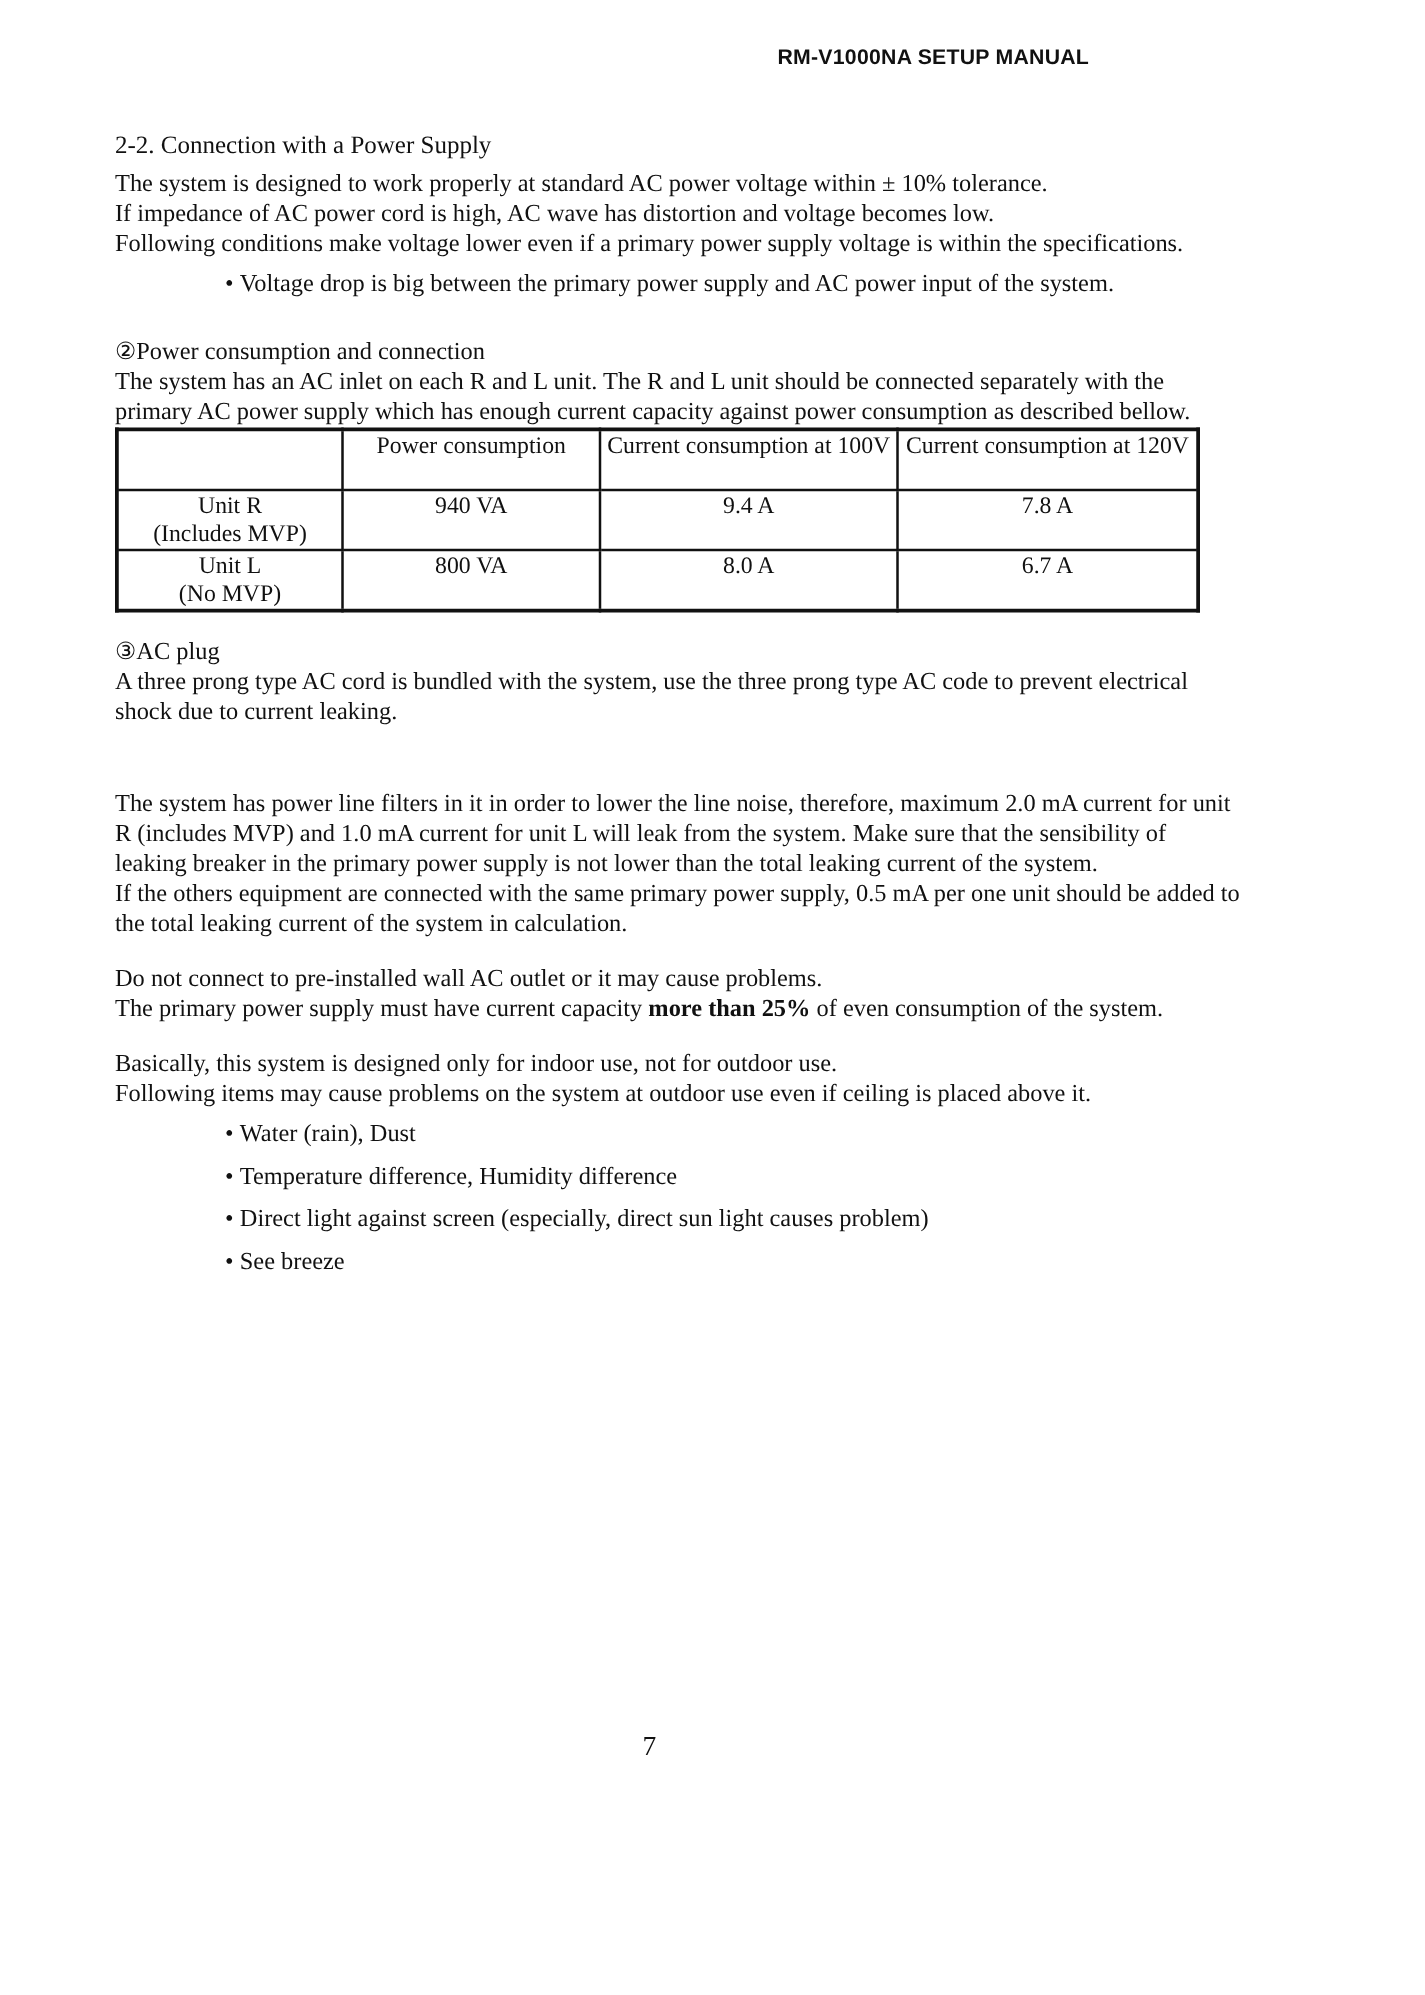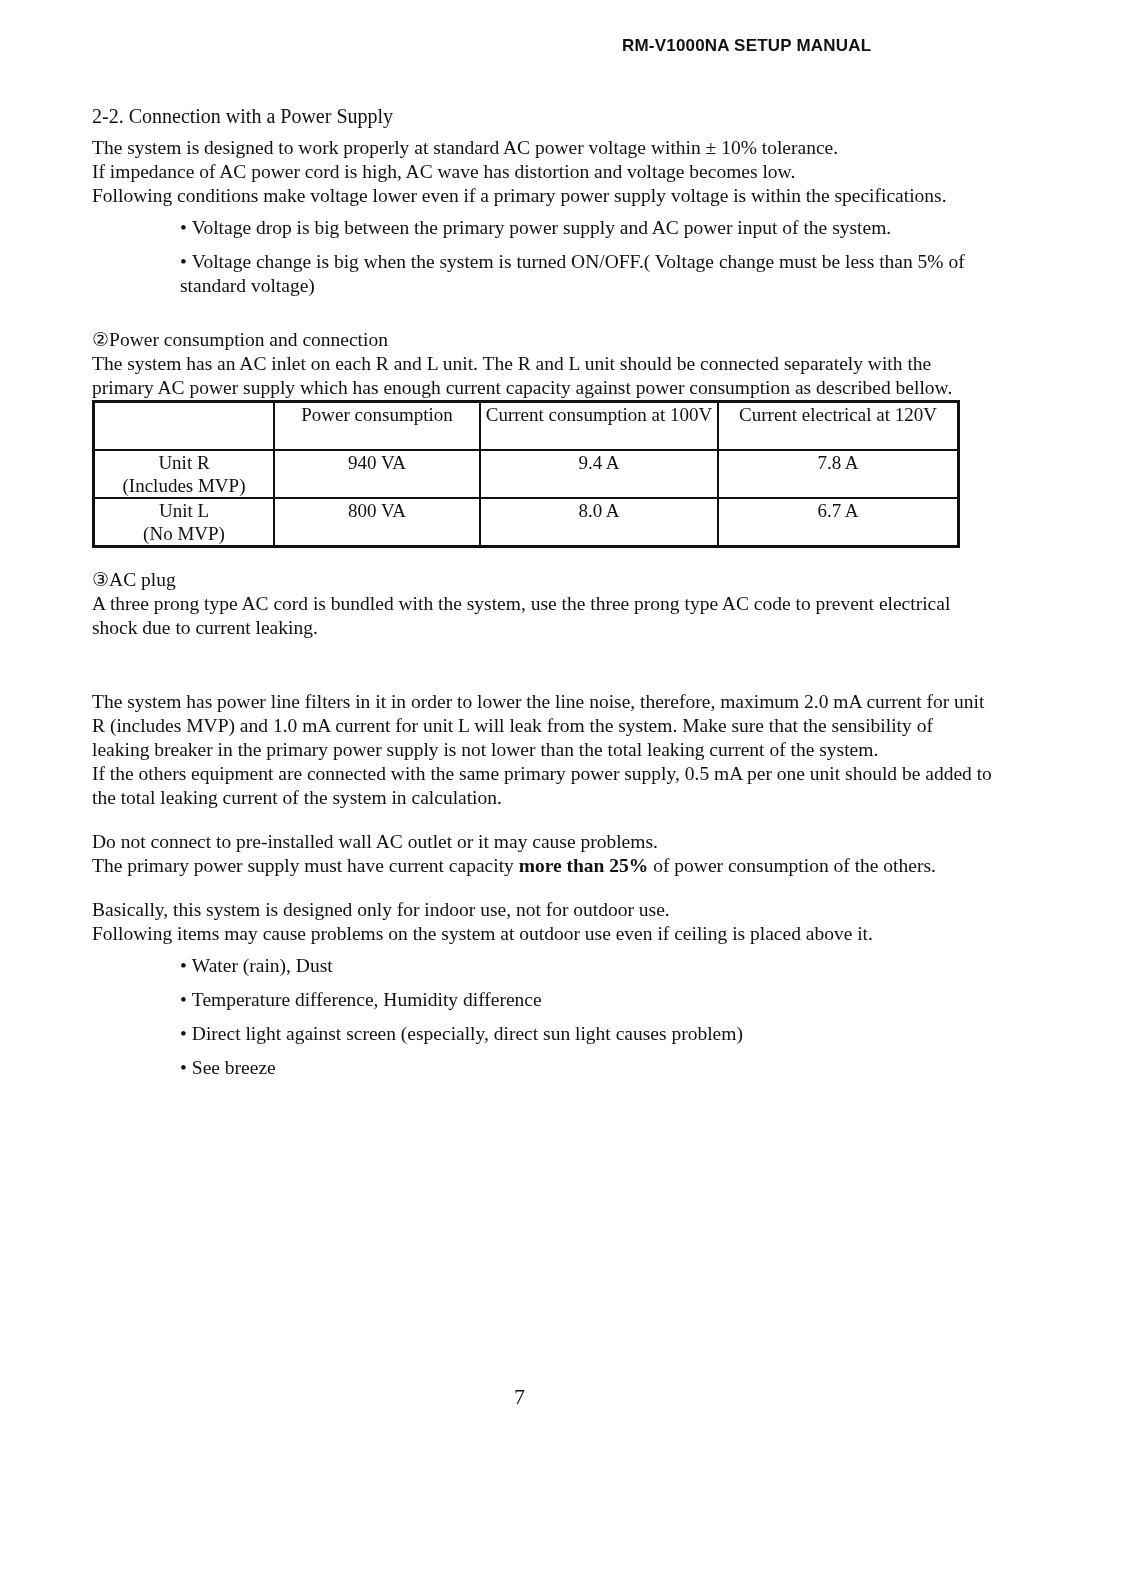--- a/index.html
+++ b/index.html
@@ -39,34 +39,33 @@
   <div class="content">
     <h2>2-2. Connection with a Power Supply</h2>
 
     <div class="gap-s"></div>
     <p>The system is designed to work properly at standard AC power voltage within ± 10% tolerance.</p>
     <p>If impedance of AC power cord is high, AC wave has distortion and voltage becomes low.</p>
     <p>Following conditions make voltage lower even if a primary power supply voltage is within the specifications.</p>
     <div class="gap-s"></div>
     <ul class="bullets">
       <li><span class="dot">•</span><span>Voltage drop is big between the primary power supply and AC power input of the system.</span></li>
-      <li><span class="dot">•</span><span>Voltage change is big when the system is turned ON/OFF.( Voltage change must be less than 5% of standard voltage)</span></li>
     </ul>
     <div class="gap-m"></div>
 
     <p class="sub"><span class="circ">②</span><span>Power consumption and connection</span></p>
     <p>The system has an AC inlet on each R and L unit. The R and L unit should be connected separately with the primary AC power supply which has enough current capacity against power consumption as described bellow.</p>
 
     <table>
       <tbody>
           <tr>
         <th class="c0"></th>
         <th class="c1">Power consumption</th>
         <th class="c2">Current consumption at 100V</th>
-        <th>Current electrical at 120V</th>
+        <th>Current consumption at 120V</th>
       </tr>
       <tr>
         <td>
               <div>Unit R</div>
               <div>(Includes MVP)</div>
             </td>
         <td>940 VA</td>
         <td>9.4 A</td>
         <td>7.8 A</td>
       </tr>
@@ -86,21 +85,21 @@
     <p class="sub"><span class="circ">③</span><span>AC plug</span></p>
     <p>A three prong type AC cord is bundled with the system, use the three prong type AC code to prevent electrical shock due to current leaking.</p>
     <div class="gap-l"></div>
     <div class="gap-s"></div>
 
     <p>The system has power line filters in it in order to lower the line noise, therefore, maximum 2.0 mA current for unit R (includes MVP) and 1.0 mA current for unit L will leak from the system. Make sure that the sensibility of leaking breaker in the primary power supply is not lower than the total leaking current of the system.</p>
     <p>If the others equipment are connected with the same primary power supply, 0.5 mA per one unit should be added to the total leaking current of the system in calculation.</p>
     <div class="gap-m"></div>
 
     <p>Do not connect to pre-installed wall AC outlet or it may cause problems.</p>
-    <p><span>The primary power supply must have current capacity </span><span class="b">more than 25%</span><span> of power consumption of the others.</span></p>
+    <p><span>The primary power supply must have current capacity </span><span class="b">more than 25%</span><span> of even consumption of the system.</span></p>
     <div class="gap-m"></div>
 
     <p>Basically, this system is designed only for indoor use, not for outdoor use.</p>
     <p>Following items may cause problems on the system at outdoor use even if ceiling is placed above it.</p>
     <div class="gap-s"></div>
     <ul class="bullets">
       <li><span class="dot">•</span><span>Water (rain), Dust</span></li>
       <li><span class="dot">•</span><span>Temperature difference, Humidity difference</span></li>
       <li><span class="dot">•</span><span>Direct light against screen (especially, direct sun light causes problem)</span></li>
       <li><span class="dot">•</span><span>See breeze</span></li>

